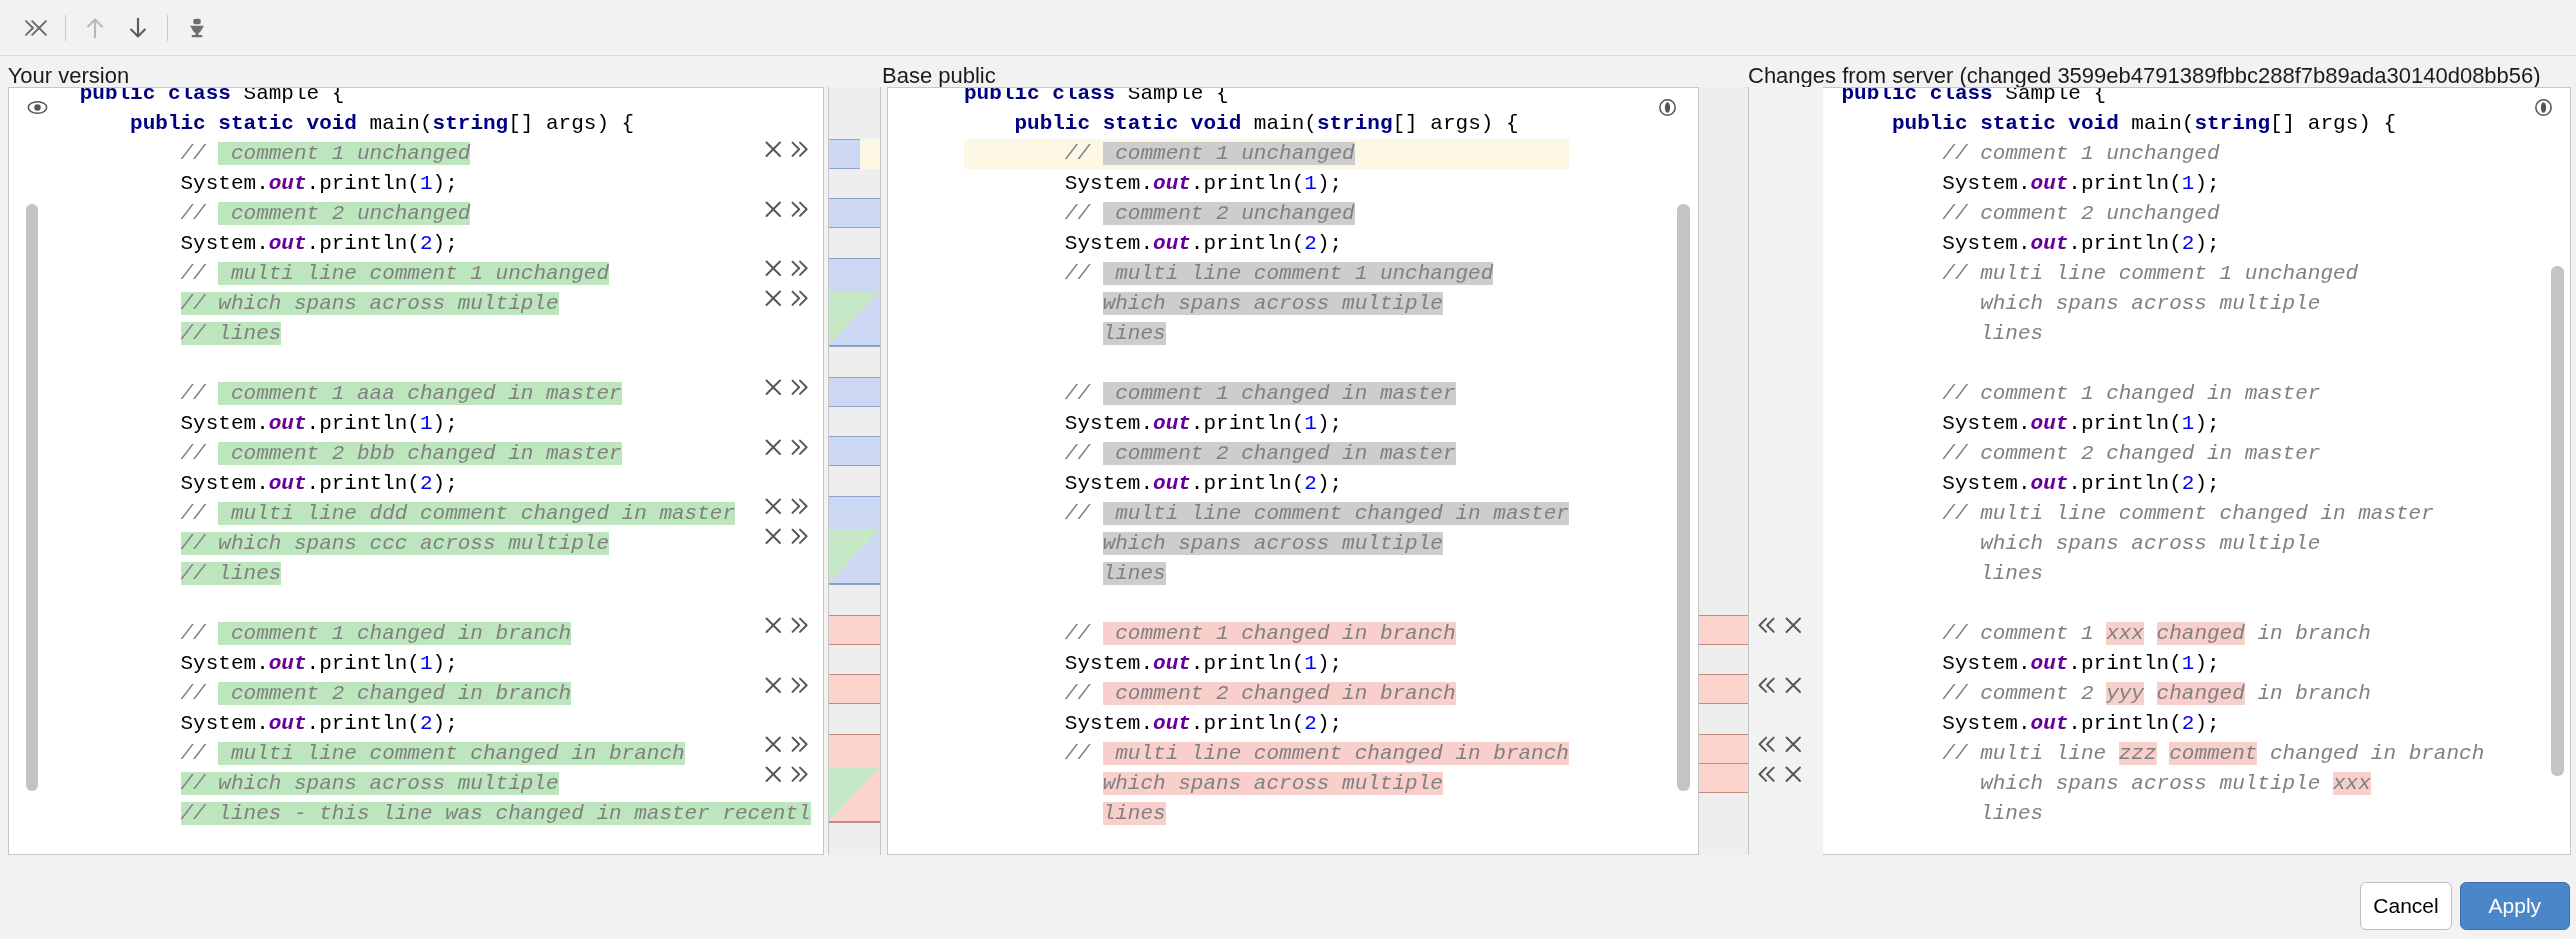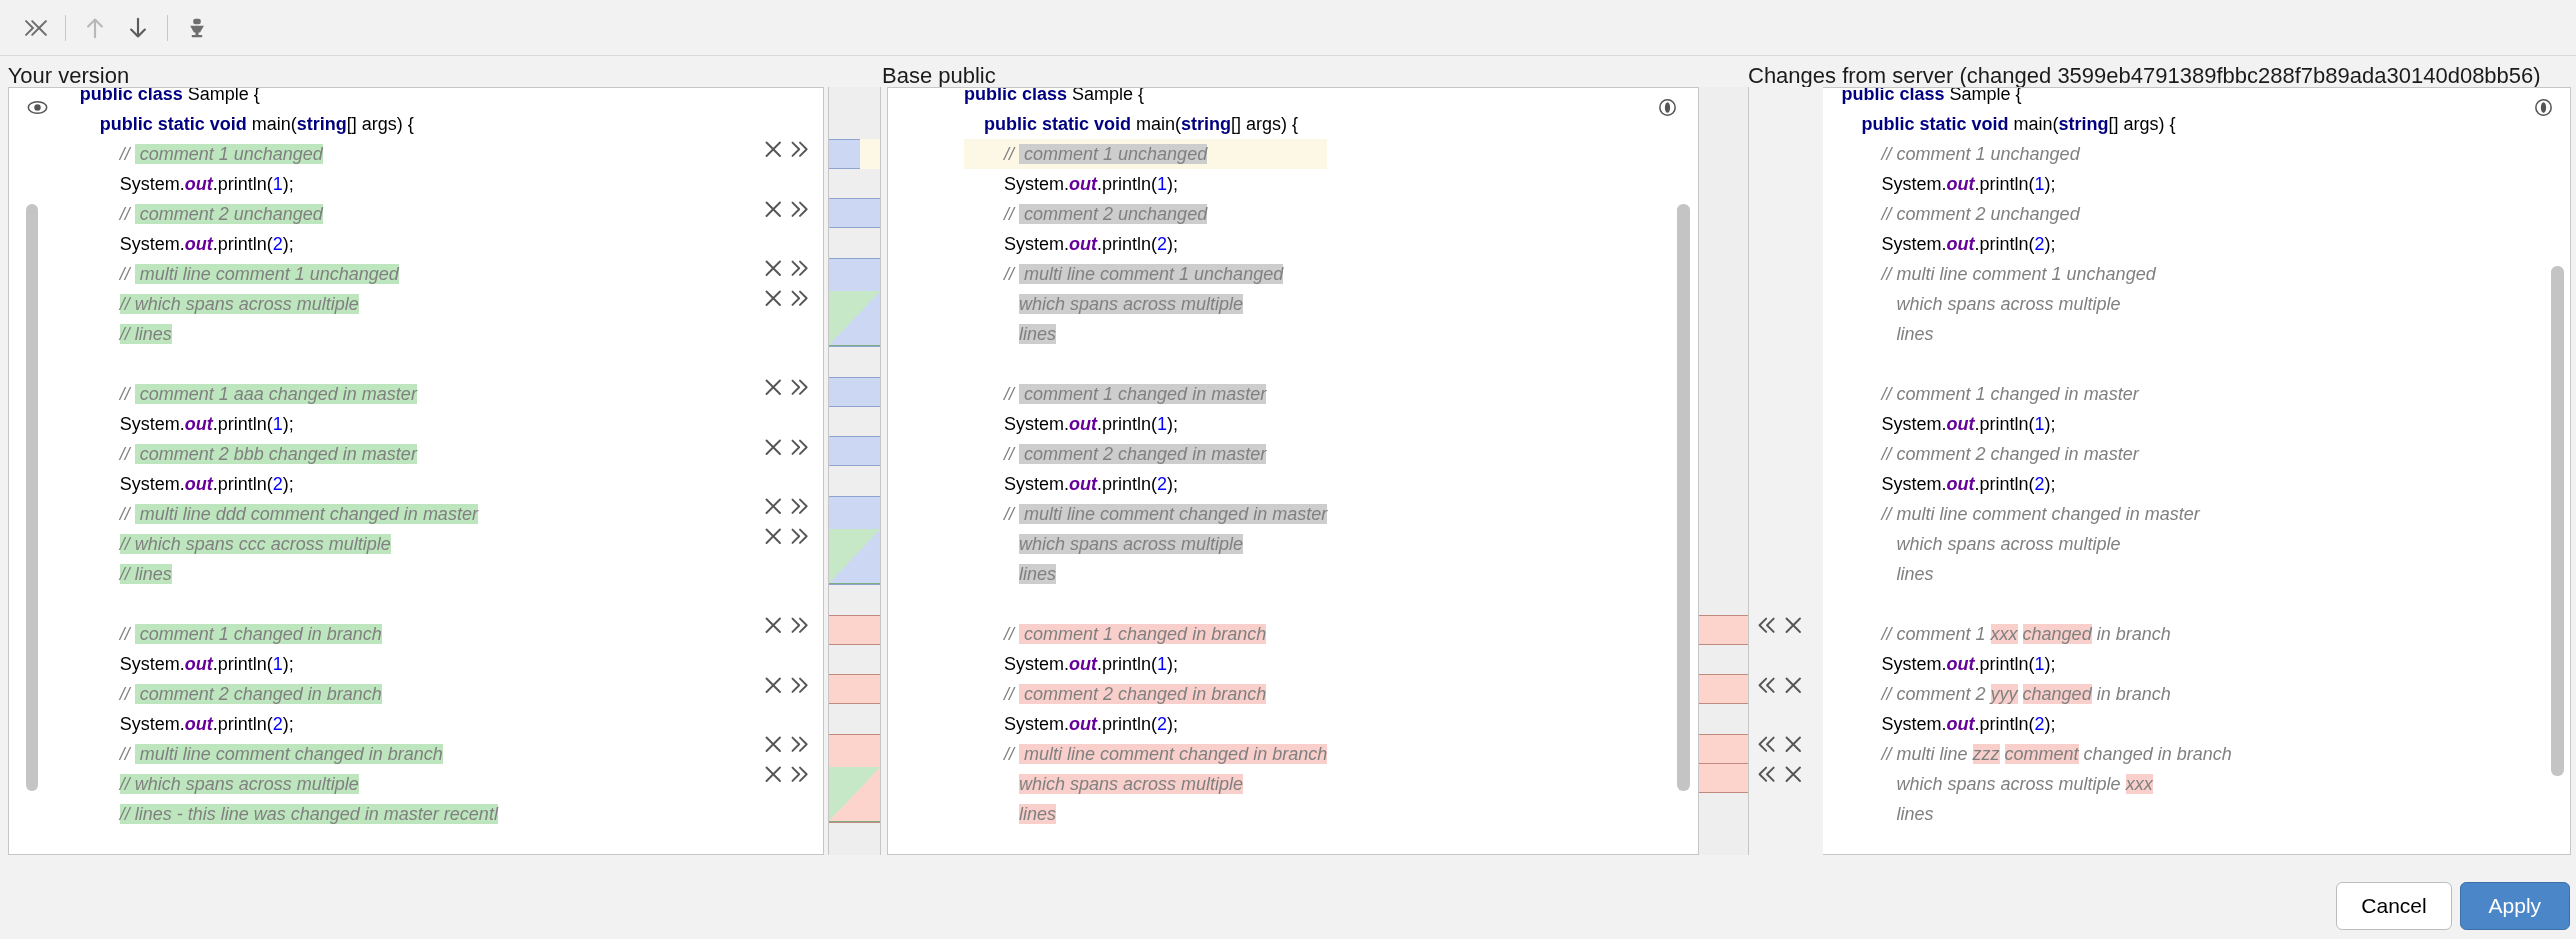--- a/index.html
+++ b/index.html
@@ -41,22 +41,22 @@
     background: #ffffff;
     border: 0.8px solid #c6c6c6;
     overflow: hidden;
     top: 87px;
     height: 768px;
   }
   .code {
     position: absolute;
     top: -9.3px;
     left: 0;
-    font-family: Liberation Sans, sans-serif;
-    font-size: 18px;
+    font-family: Liberation Mono, monospace;
+    font-size: 21px;
     line-height: 30px;
     white-space: pre;
     color: #000000;
   }
   .ln { position: relative; height: 30px; }
   .kw  { color: #000080; font-weight: bold; }
   .num { color: #0000ff; }
   .fld { color: #660099; font-weight: bold; font-style: italic; }
   .cmt { color: #808080; font-style: italic; }
   .ind { color: transparent; }
@@ -125,21 +125,21 @@
   }
   .btn {
     position: absolute;
     height: 48px;
     border-radius: 6.2px;
     font-size: 21px;
     display: flex; align-items: center; justify-content: center;
     font-family: "Liberation Sans", sans-serif;
   }
   #cancel-btn {
-    right: 124px; top: 882px; width: 116px;
+    right: 124px; top: 882px; width: 92px;
     background: #ffffff; border: 0.8px solid #bcbcbc; color: #000;
   }
   #apply-btn {
     right: 6.2px; top: 882px; width: 110px;
     background: #4a86c8; border: 0.8px solid #3a6fa8; color: #ffffff;
   }
 </style>
 </head>
 <body>
 

